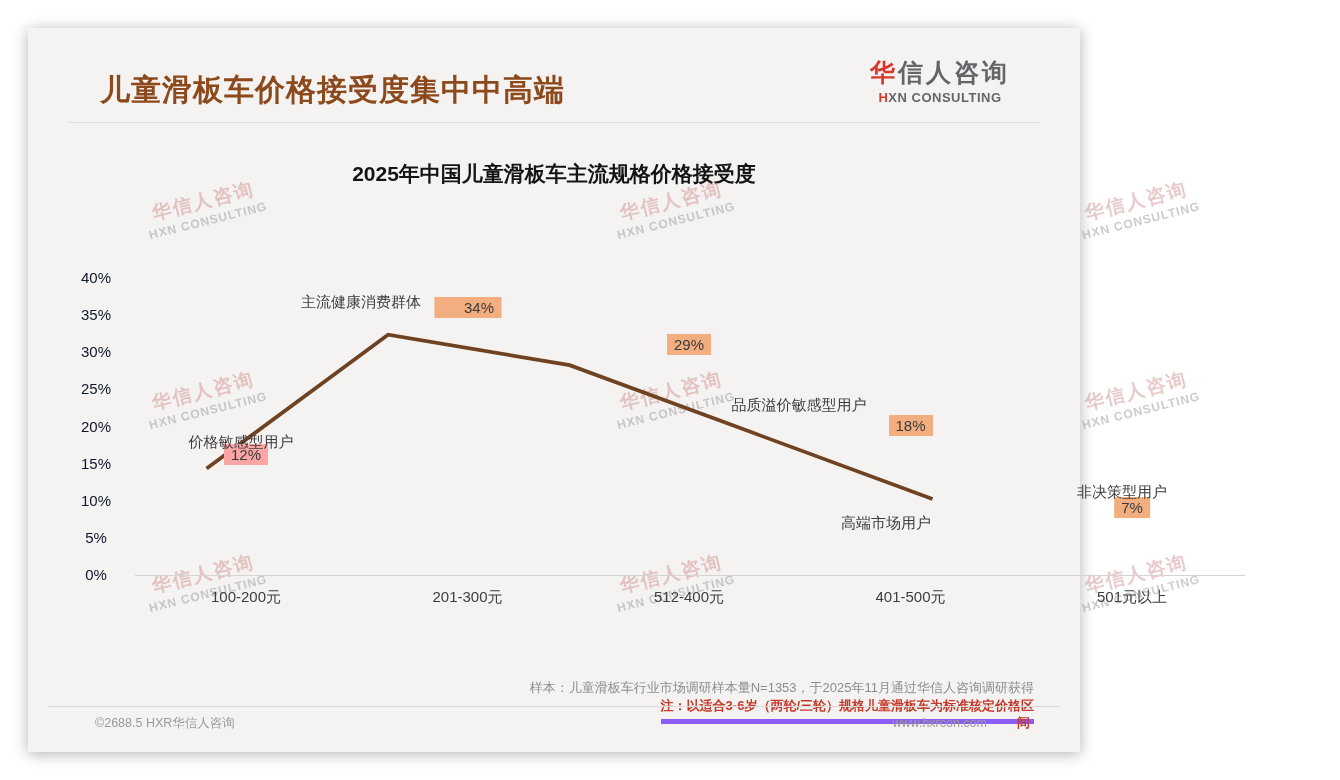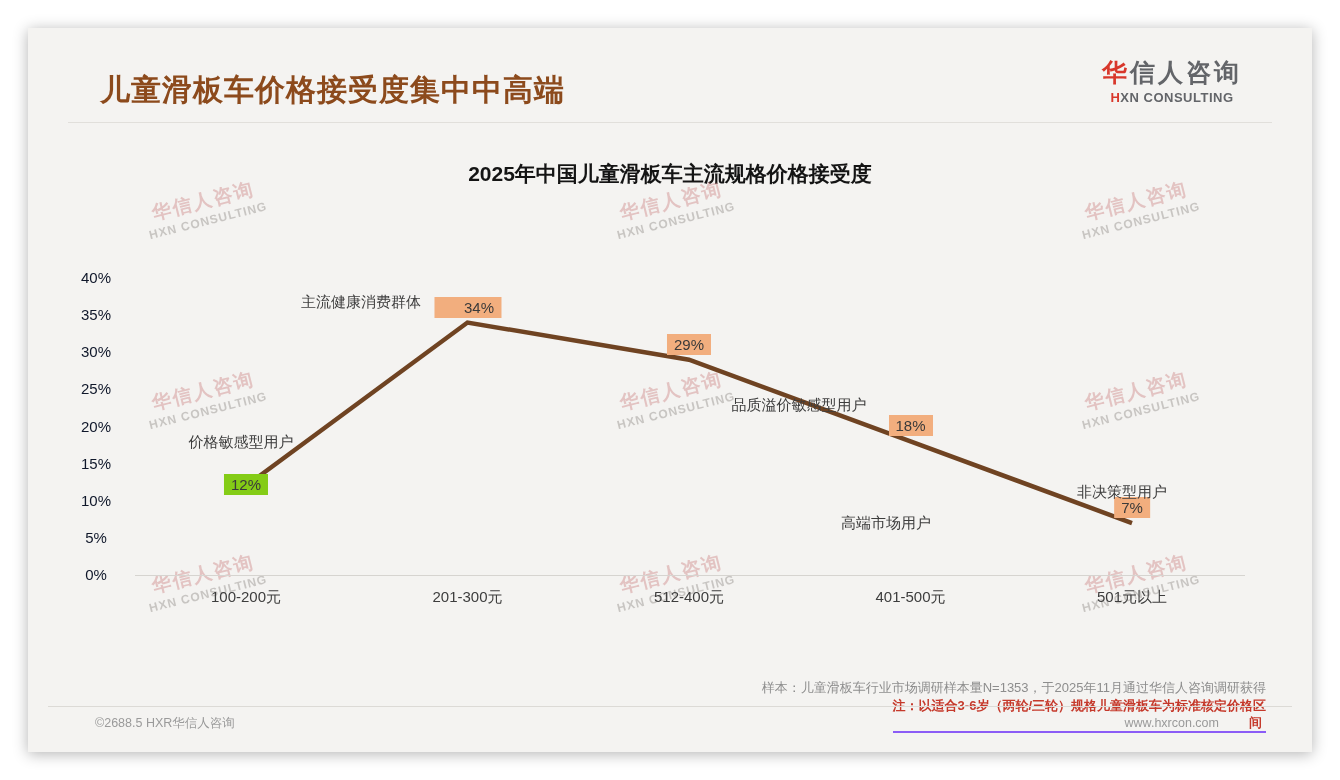--- a/index.html
+++ b/index.html
@@ -1,18 +1,18 @@
 <!DOCTYPE html>
 <html><head>
 <meta charset="utf-8">
 <style>
   * { margin:0; padding:0; box-sizing:border-box; }
   html,body { width:1340px; height:780px; background:#ffffff;
               font-family:"Liberation Sans","DejaVu Sans",sans-serif; overflow:hidden; }
-  .card { position:absolute; left:28px; top:28px; width:1284px; height:724px;
+  .card { position:absolute; left:28px; top:28px; width:1052px; height:724px;
           background:#f4f3f1; box-shadow:0 2px 14px rgba(0,0,0,0.30); }
   .title { position:absolute; left:72px; top:42px; font-size:30px; font-weight:bold;
            color:#8c4a1c; letter-spacing:1px; }
   .logo { position:absolute; right:70px; top:28px; text-align:center; }
   .logo-zh { font-size:25px; font-weight:bold; color:#636569; letter-spacing:3px; }
   .logo-en { font-size:13px; font-weight:bold; color:#636569; letter-spacing:0.5px; margin-top:1px; }
   .accent { color:#d8372b; }
   .header-divider { position:absolute; top:94px; left:40px; right:40px;
                     border-top:1px solid #e1dfdb; }
   .chart-title { position:absolute; top:132px; left:0; width:100%; text-align:center;
@@ -29,21 +29,21 @@
          white-space:nowrap; }
   .vlabel { position:absolute; transform:translate(-50%,-100%); background:#f2ae7e;
             color:#3a3a3a; font-size:15px; padding:2px 7px; white-space:nowrap; }
   .anno { position:absolute; transform:translate(-50%,-50%); font-size:15px; color:#3d3d3d;
           white-space:nowrap; }
   .chart-svg { position:absolute; inset:0; width:100%; height:100%; }
   .footnotes { position:absolute; left:80px; right:46px; top:651px; display:flex;
                justify-content:space-between; align-items:flex-end;flex-direction:column; }
   .sample-note { font-size:13px; color:#8d8d8d; }
   .price-note { font-size:13px; font-weight:bold; color:#c5392b;
-                border-bottom:2px solid #8b5cf6; padding-bottom:16px; }
+                border-bottom:5px solid #8b5cf6; padding-bottom:4px; }
   .divider2 { position:absolute; top:678px; left:20px; right:20px;
               border-top:1px solid #dcdad6; }
   .bottomrow { position:absolute; left:67px; right:50px; top:686px; display:flex;
                justify-content:space-between; align-items:baseline; }
   .copyright, .website { font-size:12.5px; color:#9a9a9a; }
   .br-right { display:flex; gap:30px; align-items:baseline; }
   .note-wrap { font-size:13px; font-weight:bold; color:#c5392b; }
 </style>
 </head>
 <body>
@@ -109,21 +109,21 @@
       <div class="ytick" style="top: 241px;">40%</div>
       <div class="xaxis" style="left: 107px; width: 1110px; top: 547px;"></div>
       <svg class="chart-svg" viewBox="0 0 1284 724">
         <polyline points="218,457.9 439.5,294.55 661,331.675 882.5,413.35 1104,495.025" fill="none" stroke="#6f4322" stroke-width="4.5"></polyline>
       </svg>
       <div class="cat" style="left: 218px; top: 560px;">100-200元</div>
       <div class="cat" style="left: 439.5px; top: 560px;">201-300元</div>
       <div class="cat" style="left: 661px; top: 560px;">512-400元</div>
       <div class="cat" style="left: 882.5px; top: 560px;">401-500元</div>
       <div class="cat" style="left: 1104px; top: 560px;">501元以上</div>
-      <div class="vlabel" style="background: #84cc16; left: 218px; top: 467px;">12%</div>
+      <div class="vlabel" style="background: #fca5a5; left: 218px; top: 437px;">12%</div>
       <div class="vlabel" style="background: rgb(242, 174, 126); left: 439.5px; top: 289.55px; padding-left: 30px;">34%</div>
       <div class="vlabel" style="background: rgb(242, 174, 126); left: 661px; top: 326.675px;">29%</div>
       <div class="vlabel" style="background: rgb(242, 174, 126); left: 882.5px; top: 408.35px;">18%</div>
       <div class="vlabel" style="background: rgb(242, 174, 126); left: 1104px; top: 490.025px;">7%</div>
       <div class="anno" style="left: 213px; top: 414px;">价格敏感型用户</div>
       <div class="anno" style="left: 333px; top: 274px; text-align: right;">主流健康消费群体</div>
       <div class="anno" style="left: 763px; top: 377px; padding-left: 16px;">品质溢价敏感型用户</div>
       <div class="anno" style="left: 858px; top: 495px;">高端市场用户</div>
       <div class="anno" style="left: 1094px; top: 464px;">非决策型用户</div>
     </div>

